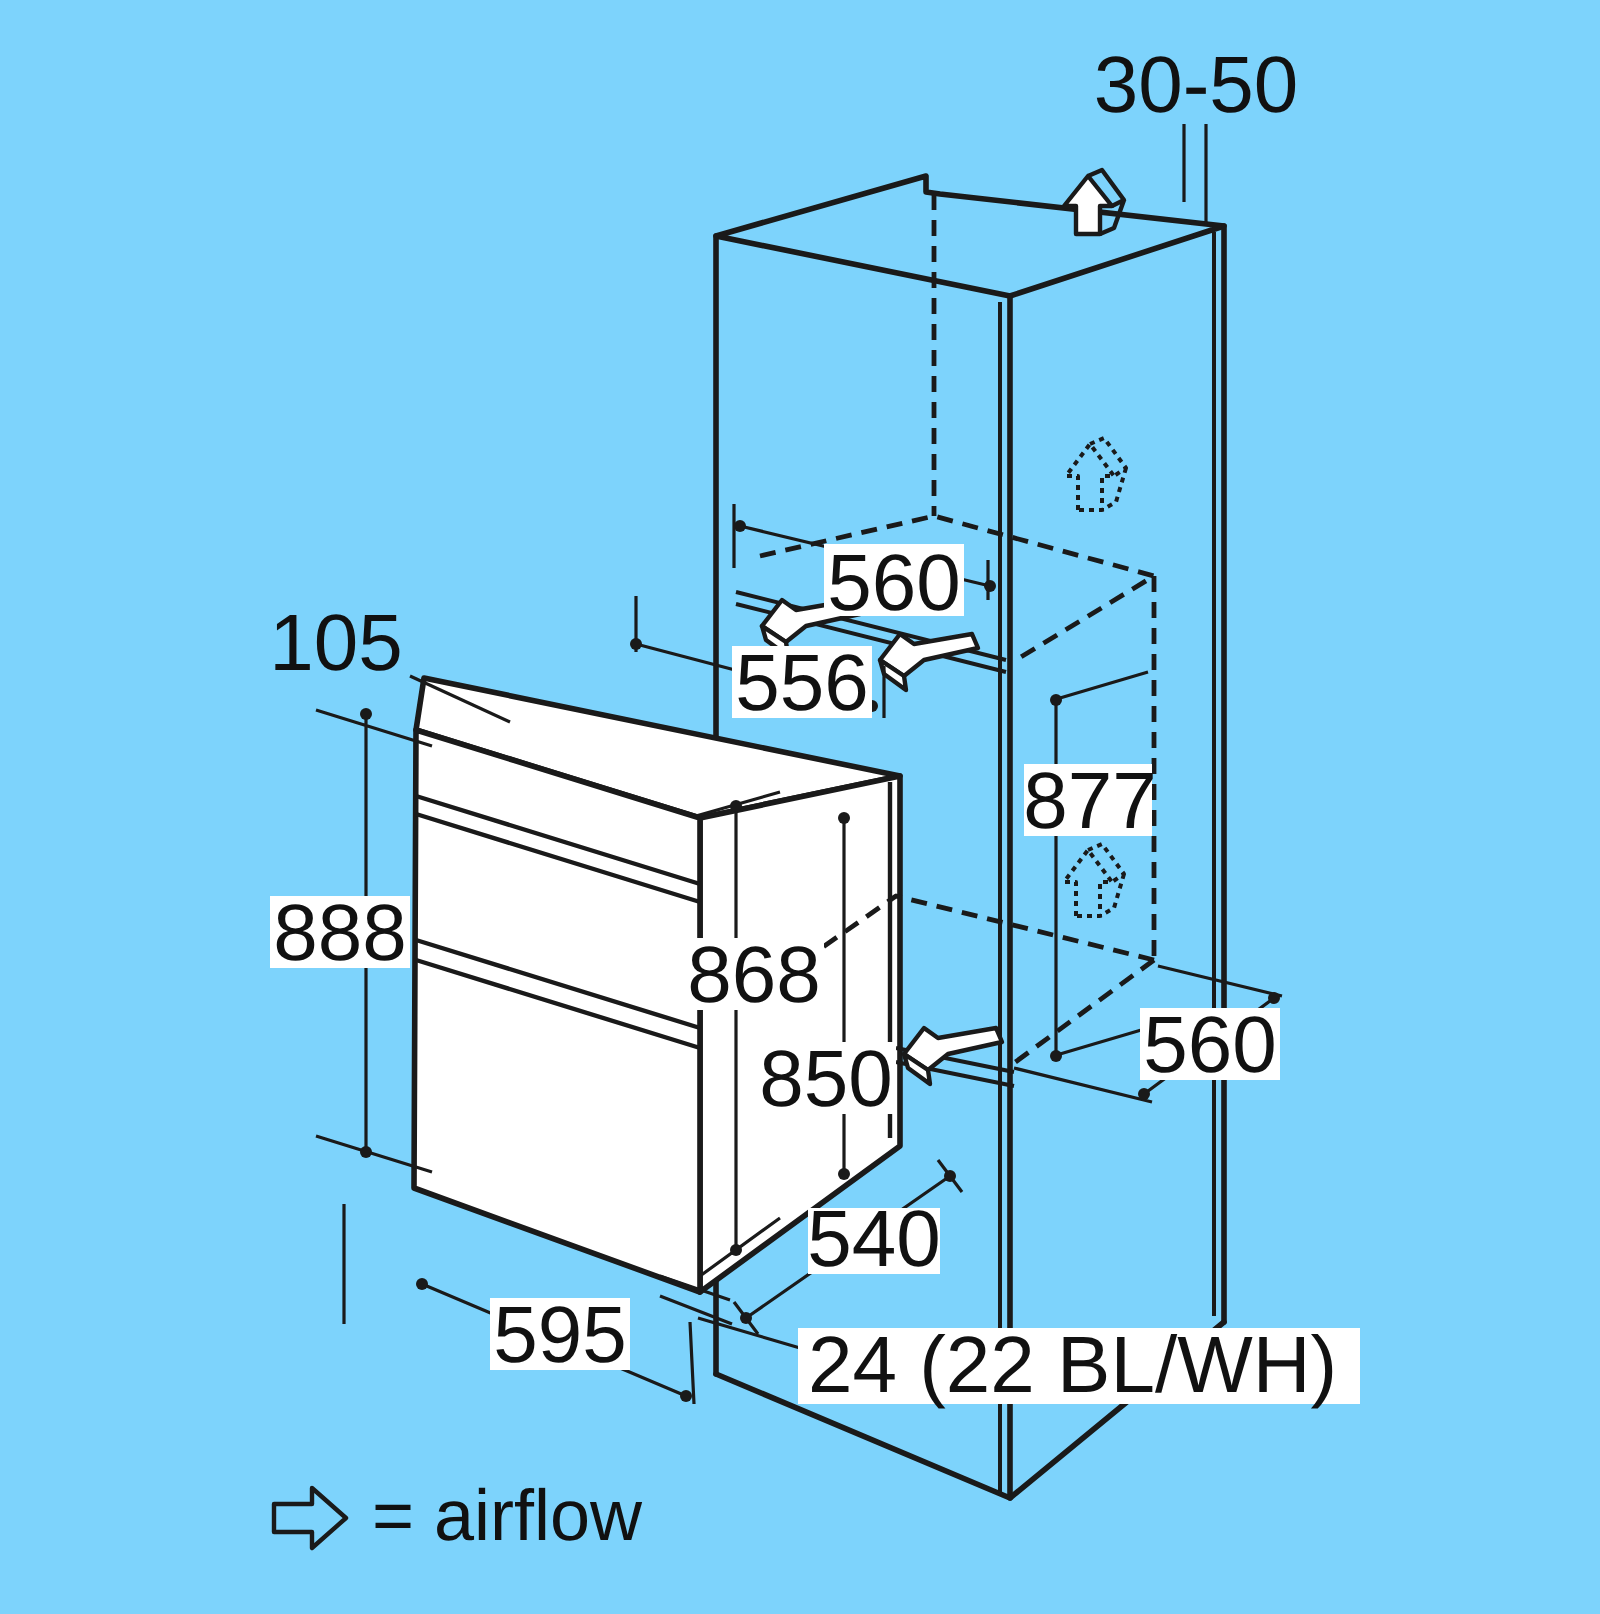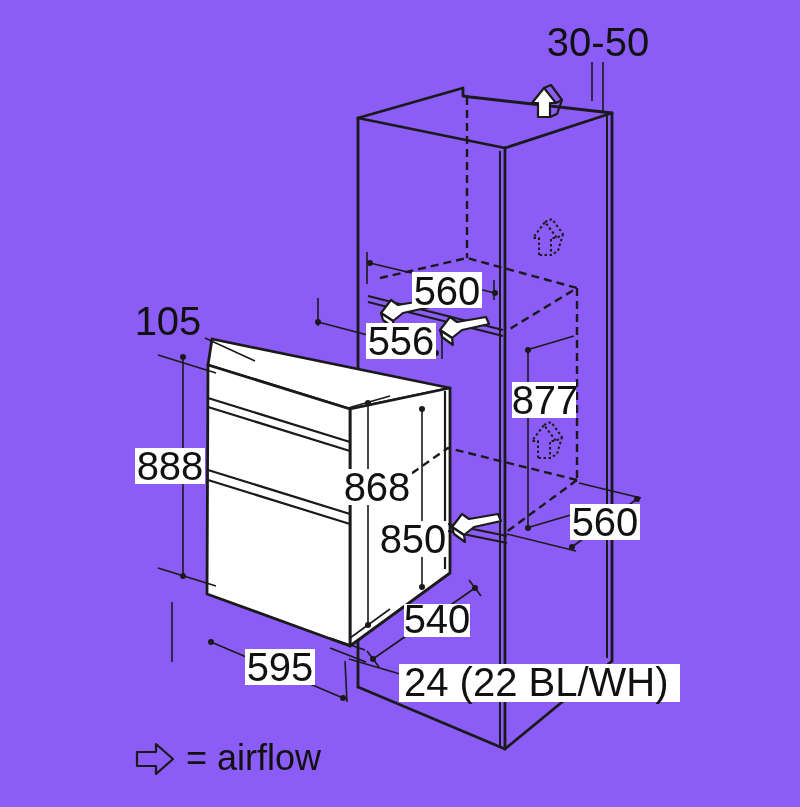--- a/index.html
+++ b/index.html
@@ -1,16 +1,16 @@
 <!DOCTYPE html>
 <html><head>
 <meta charset="utf-8">
 <style>
   html,body{margin:0;padding:0;background:#fff;}
-  .page{position:relative;width:800px;height:807px;background:#8b5cf6;overflow:hidden;
+  .page{position:relative;width:800px;height:807px;background:#7dd3fc;overflow:hidden;
         font-family:"Liberation Sans", sans-serif;}
   svg{display:block}
   .outline{stroke:#1a1a1a;fill:none;stroke-width:2.8;stroke-linejoin:round;stroke-linecap:round;}
   .thin{stroke:#1a1a1a;fill:none;stroke-width:2;stroke-linejoin:round;}
   .inner{stroke:#1a1a1a;fill:none;stroke-width:2.2;stroke-linejoin:round;}
   .dashed{stroke:#1a1a1a;fill:none;stroke-width:2.4;stroke-dasharray:8 5;stroke-linejoin:round;}
   .dotted{stroke:#1a1a1a;fill:none;stroke-width:2;stroke-dasharray:2.5 2.5;stroke-linejoin:round;}
   .dim{stroke:#1a1a1a;fill:none;stroke-width:1.6;}
   .dot{fill:#1a1a1a;stroke:none;}
   .facefill{fill:#ffffff;stroke:#1a1a1a;stroke-width:2.8;stroke-linejoin:round;}

